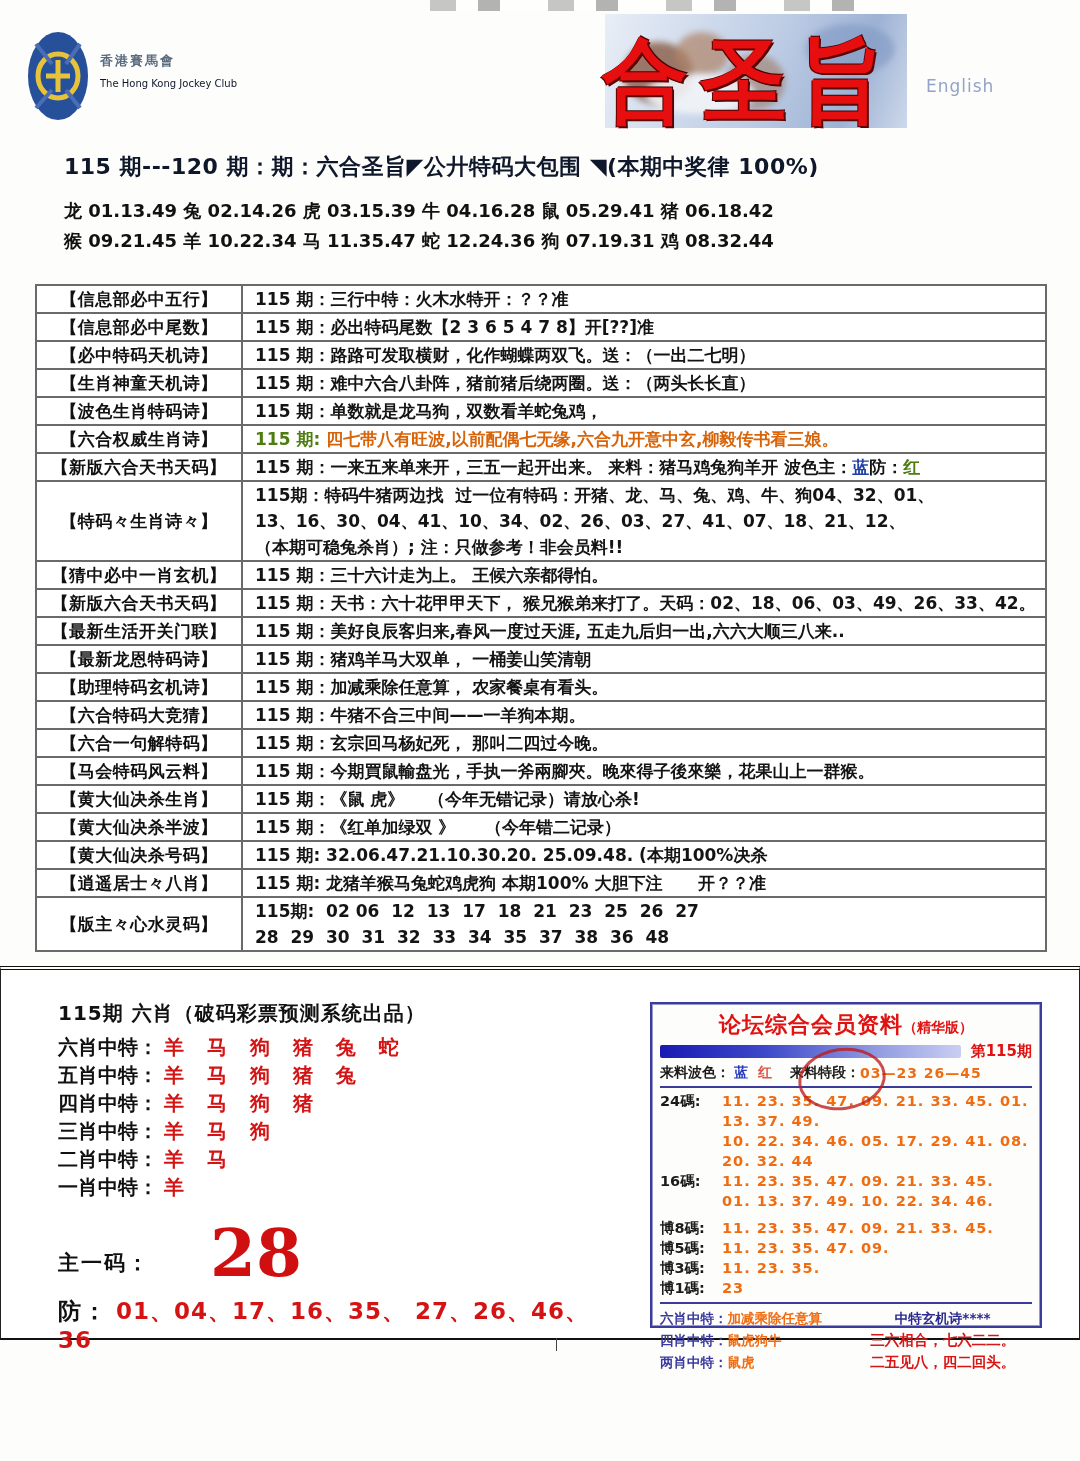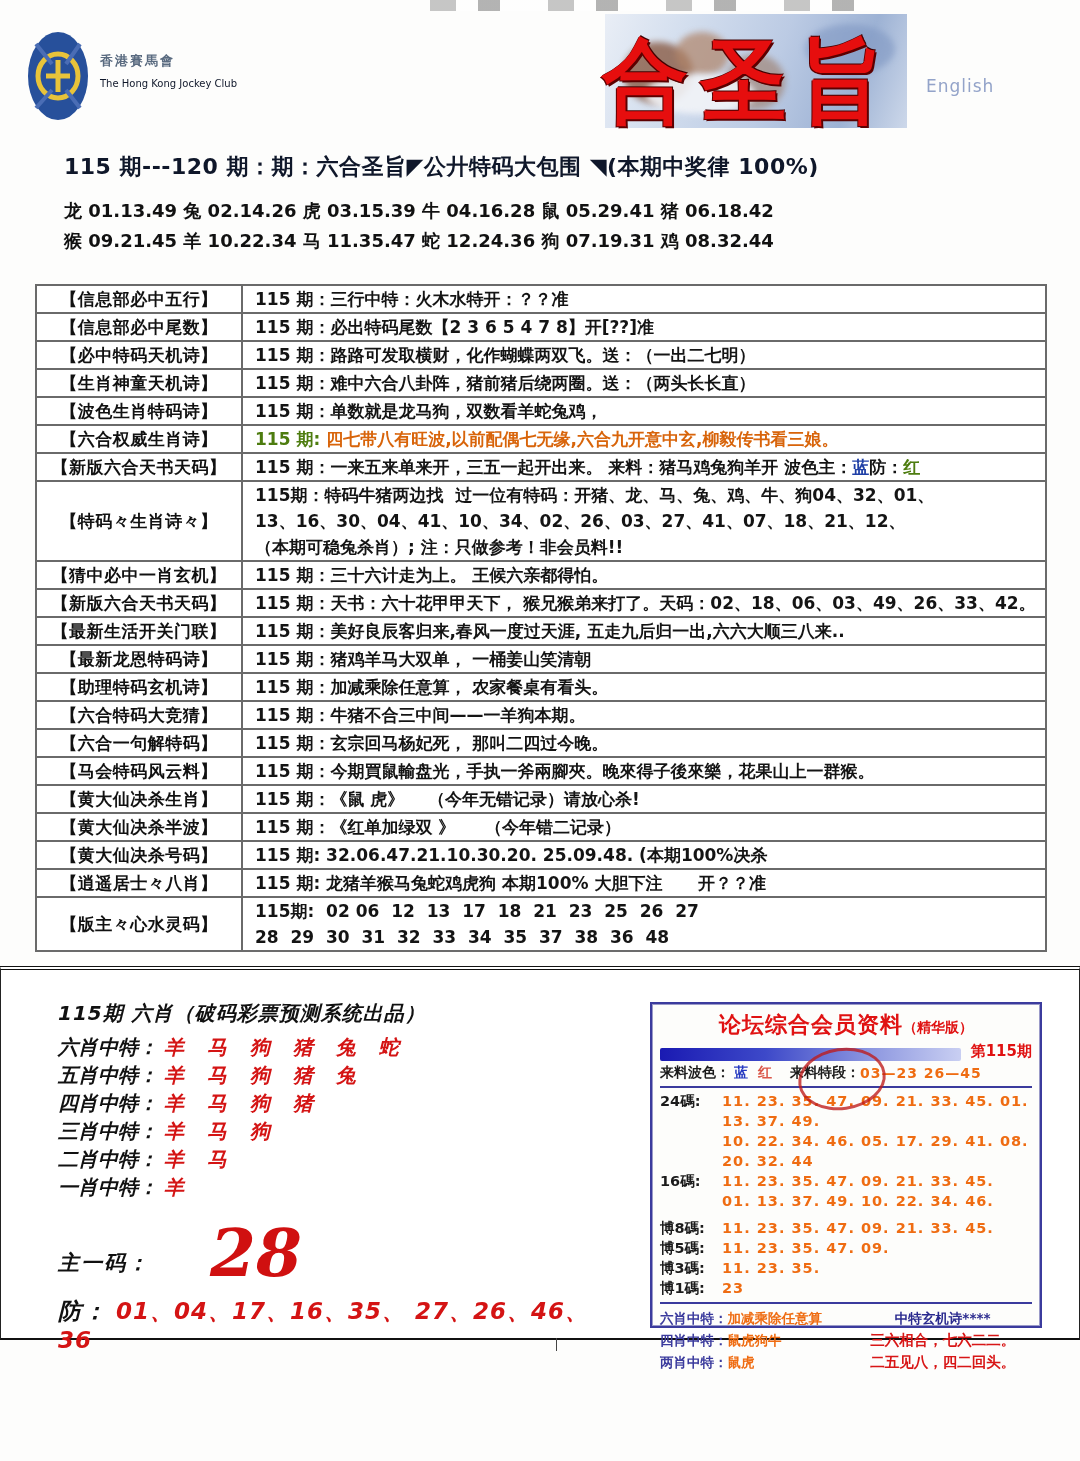--- a/index.html
+++ b/index.html
@@ -33,39 +33,39 @@
   table.tips td{border:2px solid #6a6a6a;vertical-align:middle;}
   td.row-label{width:200px;text-align:center;font-size:17px;font-weight:bold;padding:0 2px;letter-spacing:.5px;}
   td.row-content{padding:0 4px 0 12px;font-size:17px;font-weight:bold;}
   .content-line{line-height:26px;white-space:pre-wrap;}
   .c-k{color:#141414;} .c-r{color:#4d7c0f;} .c-o{color:#d8640a;} .c-b{color:#1f3fa6;}
   
   .bottom-wrap{position:absolute;left:0;top:966px;width:1078px;height:368px;
     border-top:4px double #111;border-left:1px solid #222;border-right:1px solid #222;border-bottom:2px solid #111;background:#fff;}
   .footer-tick{position:absolute;left:556px;top:1338px;width:1px;height:13px;background:#444;}
   
-  .bl{position:absolute;left:58px;top:1000px;width:540px;font-style:italic;}
+  .bl{position:absolute;left:58px;top:1000px;width:540px;}
   .bl-heading{font-size:20px;font-weight:bold;letter-spacing:1px;margin-bottom:6px;}
   .bl-row{line-height:28px;font-size:20px;font-weight:bold;}
   .bl-row .lbl{color:#111;}
   .bl-row .val{color:#d41414;letter-spacing:8px;margin-left:6px;}
   .main-code-row{display:flex;align-items:flex-end;margin-top:14px;height:70px;}
   .main-code-label{font-size:21px;font-weight:bold;padding-bottom:8px;letter-spacing:2px;}
   .main-code-value{font-size:66px;font-weight:bold;color:#d01010;margin-left:60px;line-height:64px;
     font-family:"DejaVu Serif","Liberation Serif",serif;}
   .defend-row{margin-top:11px;font-size:23px;font-weight:bold;}
   .defend-row .lbl{color:#111;letter-spacing:2px;}
   .defend-row .val{color:#d41414;letter-spacing:1px;}
   
   .panel{position:absolute;left:650px;top:1002px;width:392px;height:326px;
     border:2px solid #3b3b9d;box-shadow:0 0 0 1px #9a9ac8 inset;background:#fdfdfb;box-sizing:border-box;padding:6px 8px 4px 8px;}
   .panel-title{text-align:center;white-space:nowrap;}
   .panel-title .t1{color:#e01212;font-size:22px;font-weight:bold;letter-spacing:1px;}
   .panel-title .t2{color:#e01212;font-size:14px;font-weight:bold;}
-  .panel-bar-row{display:flex;align-items:flex-end;margin-top:2px;}
+  .panel-bar-row{display:flex;align-items:center;margin-top:2px;}
   .panel-bar{flex:1;height:13px;background:linear-gradient(90deg,#1a1ab2 0%,#3d49c9 35%,#8d97e0 70%,#c9cff2 100%);border-radius:2px;}
   .panel-issue{color:#e01212;font-size:15px;font-weight:bold;margin-left:10px;white-space:nowrap;}
   .wave-row{display:flex;align-items:center;margin-top:3px;font-size:14px;font-weight:bold;white-space:nowrap;}
   .wave-row .lbl{color:#1b1b1b;}
   .wave-blue{color:#2438c0;margin:0 4px;}
   .wave-stamp-char{color:#d43a2a;opacity:.85;margin:0 18px 0 6px;}
   .wave-range{color:#ef6c12;letter-spacing:1px;}
   .panel-hr{border:none;border-top:2px solid #3b3b9d;margin:4px 0 3px 0;}
   .code-row{display:flex;font-size:14.5px;font-weight:bold;line-height:20px;}
   .code-row .code-label{width:58px;flex:0 0 auto;text-align:left;color:#1b1b1b;padding-right:4px;}

